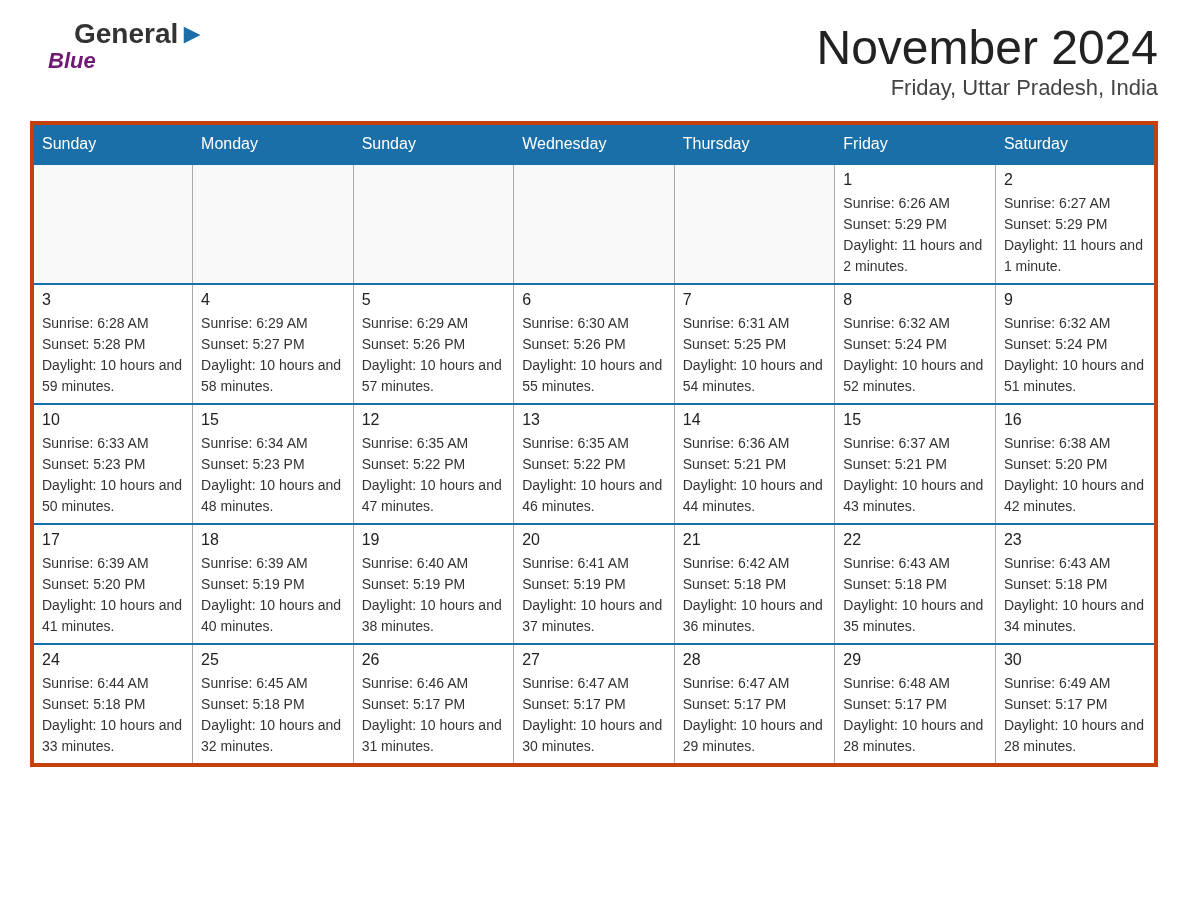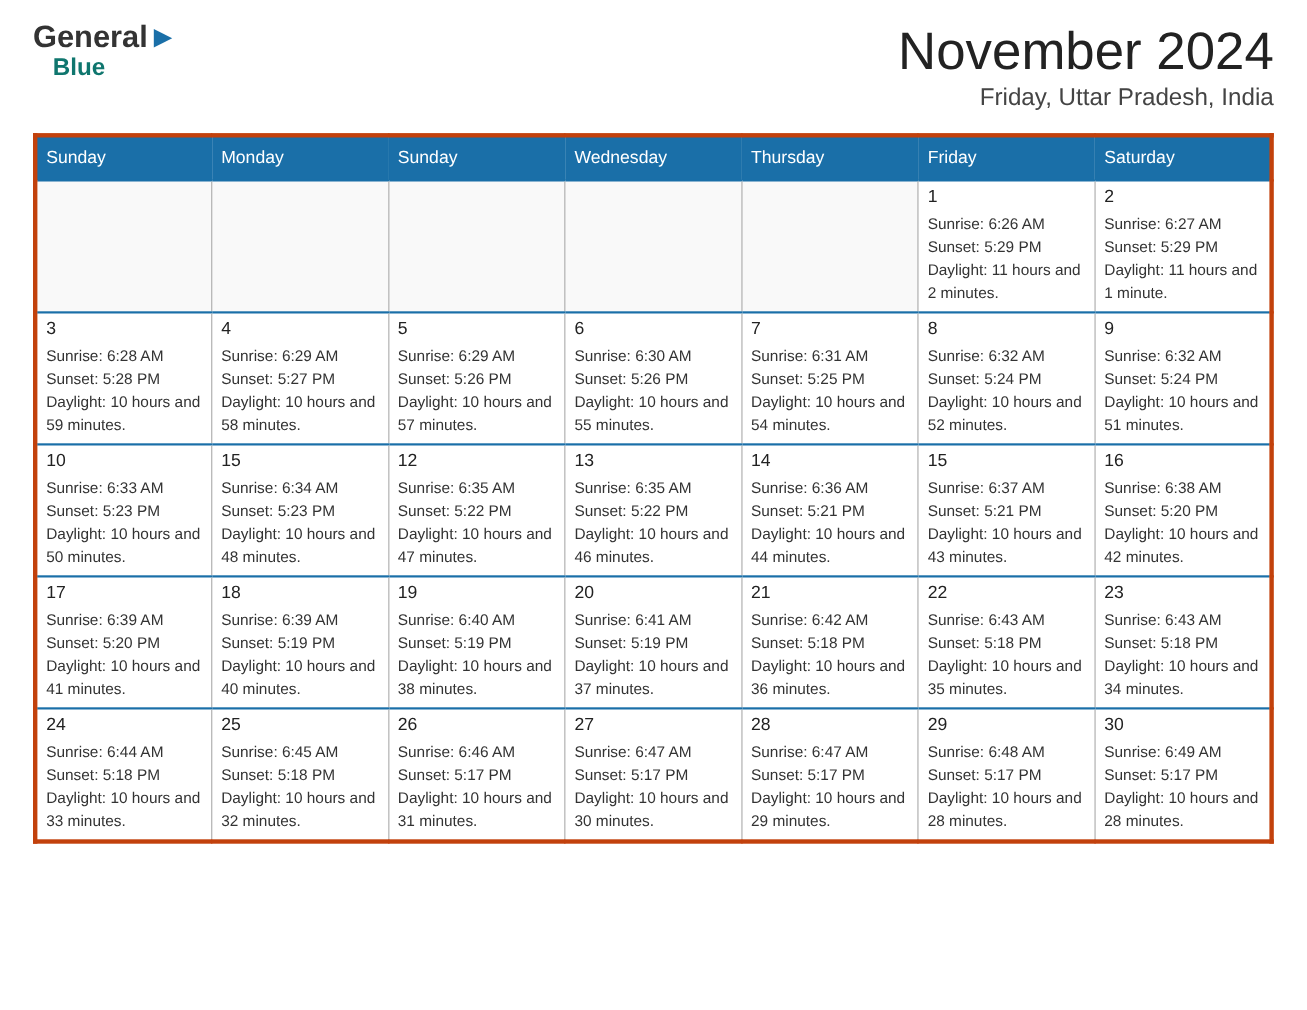--- a/index.html
+++ b/index.html
@@ -19,29 +19,31 @@
     .logo {
       display: flex;
       flex-direction: column;
       align-items: flex-start;
     }
     .logo-general {
       font-size: 28px;
       font-weight: bold;
       color: #333;
       line-height: 1;
+      margin-left: 44px;
     }
     .logo-general span {
       color: #1a6fa8;
     }
     .logo-blue {
       font-size: 22px;
       font-weight: bold;
-      color: #0f766e;
+      color: #701a75;
       margin-left: 18px;
+      font-style: italic;
     }
     .title-block {
       text-align: right;
     }
     .title-block h1 {
       font-size: 48px;
       font-weight: normal;
       color: #222;
     }
     .title-block h2 {

